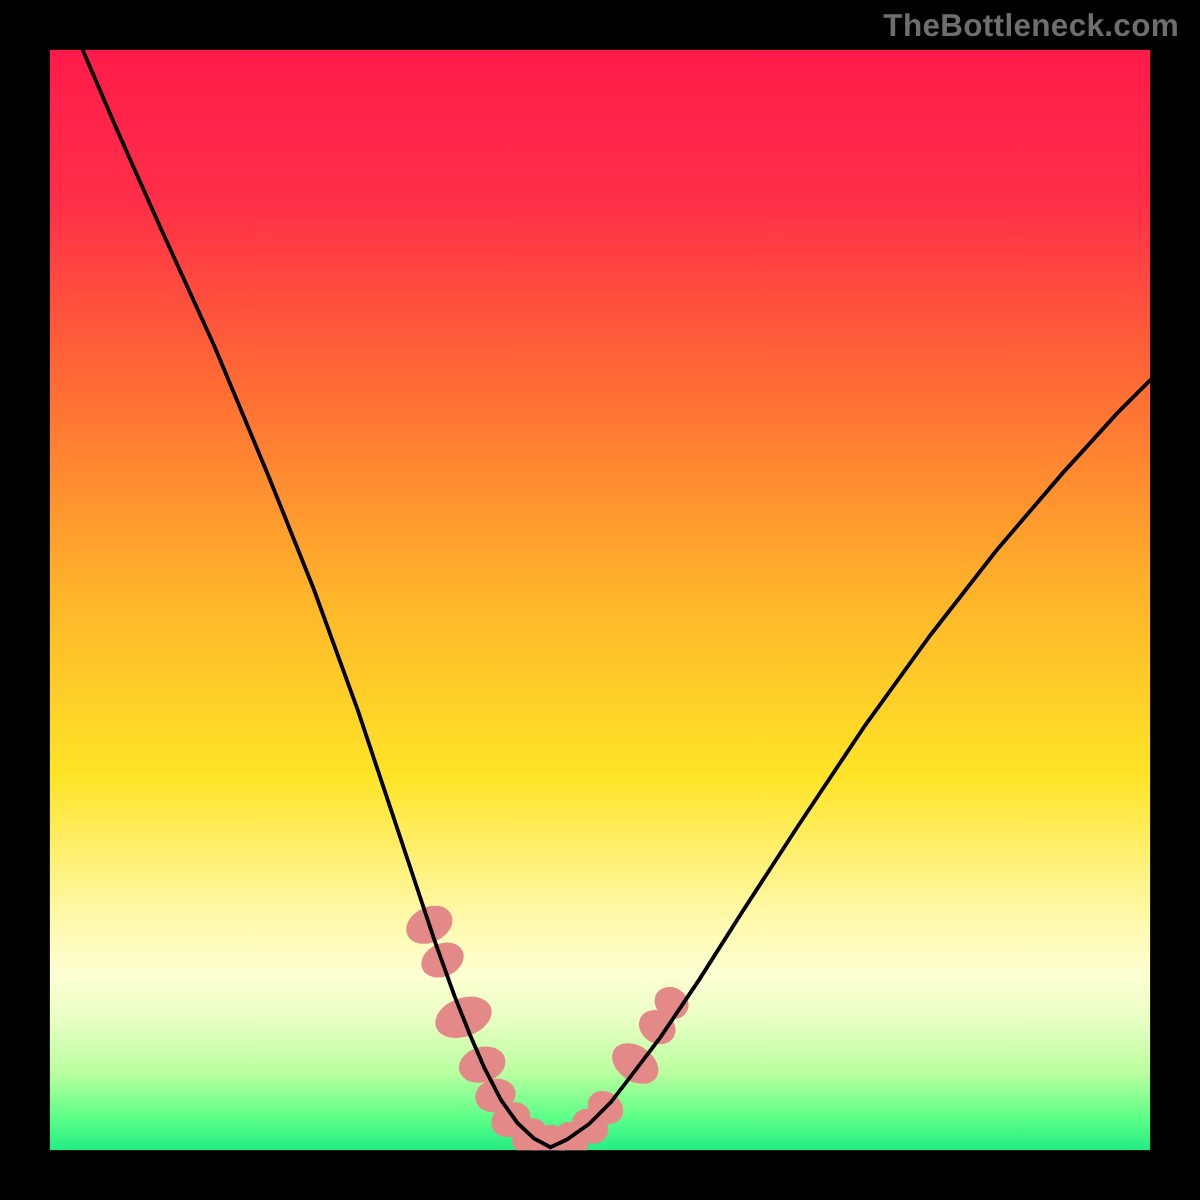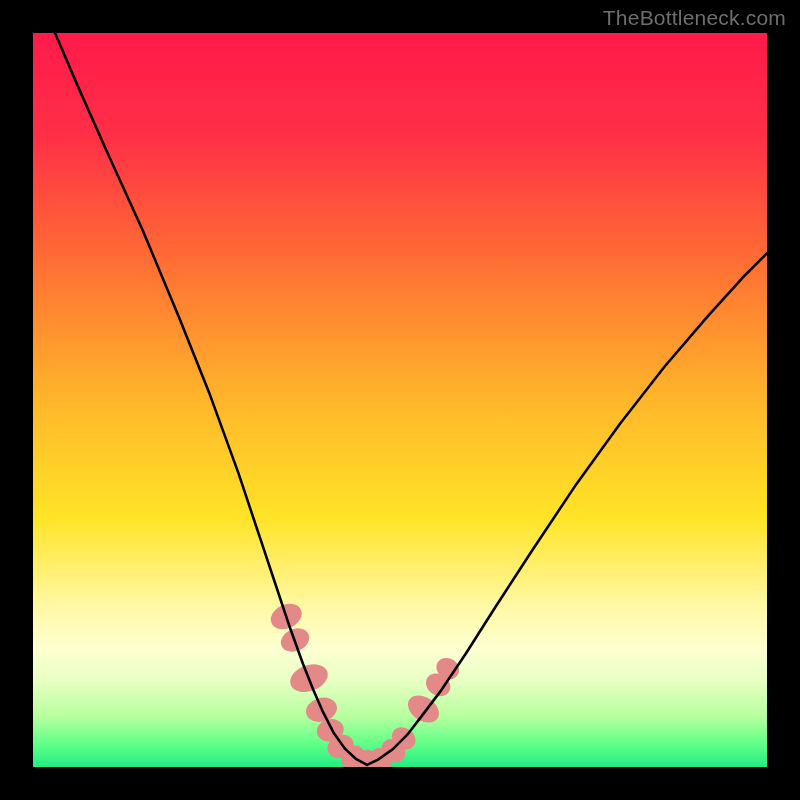--- a/index.html
+++ b/index.html
@@ -34,21 +34,21 @@
     width: 100%;
     height: 100%;
   }
   .watermark {
     position: absolute;
     top: 6px;
     right: 14px;
     color: #6e6e6e;
     font-size: 21px;
     letter-spacing: 0.2px;
-    font-weight: 400;
+    font-weight: 700;
   }
 </style>
 </head>
 <body>
 
 <div class="canvas-frame">
   <div class="plot-area">
     <svg class="gradient" viewBox="0 0 100 100" preserveAspectRatio="none">
       <defs>
         <linearGradient id="bg" x1="0" y1="0" x2="0" y2="1">

